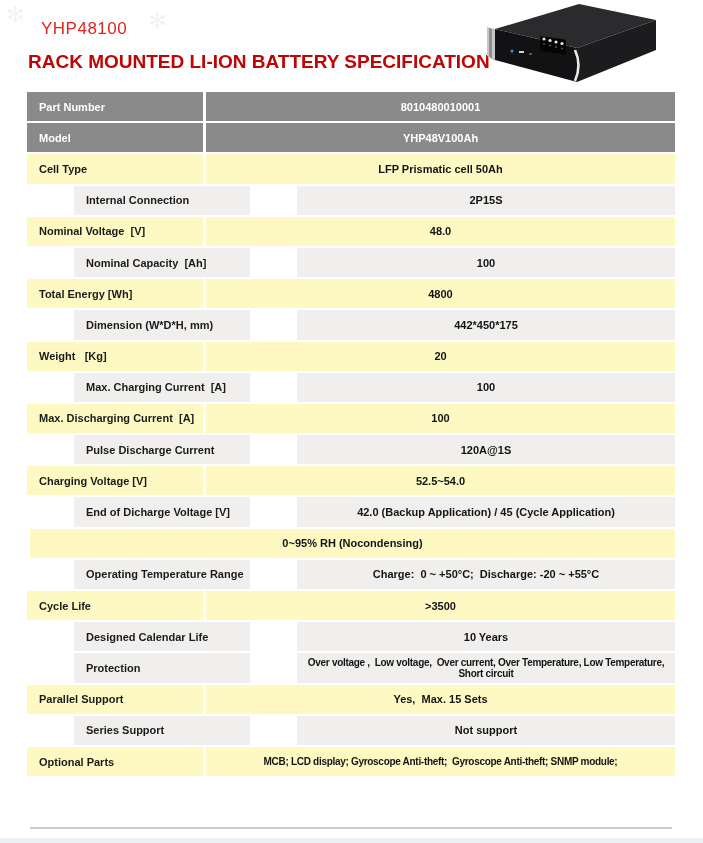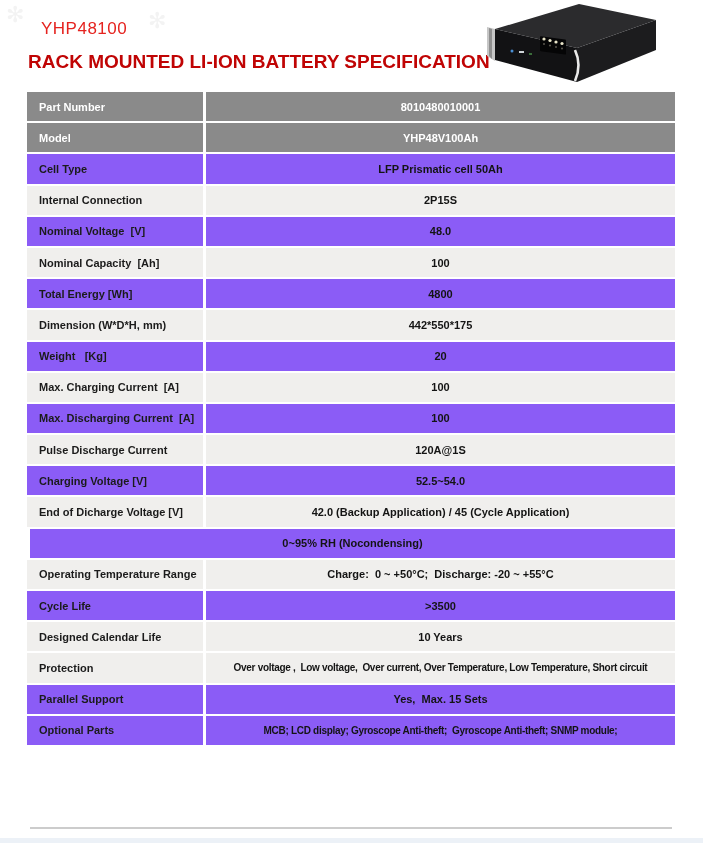--- a/index.html
+++ b/index.html
@@ -66,22 +66,22 @@
     margin-left: 3px;
     justify-content: center;
     text-align: center;
     font-size: 11px;
     font-weight: bold;
     color: #141414;
   }
   .cell.value.long { font-size: 10px; letter-spacing: -0.3px; }
   .row.header .cell { background: var(--header-gray); }
   .row.header .cell.label, .row.header .cell.value { color: #ffffff; text-align: right; }
-  .row.light .cell { background: var(--row-light); }
-  .row.white .cell { background: #8b5cf6; }
+  .row.light .cell { background: var(--row-light); margin-left: 47px; }
+  .row.white .cell { background: #fef9c3; }
   .bottom-rule {
     position: absolute;
     left: 30px; top: 827px;
     width: 642px; height: 2px;
     background: #cccccc;
   }
   .bottom-strip {
     position: absolute;
     left: 0; bottom: 0;
     width: 100%; height: 5px;
@@ -156,21 +156,21 @@
     <div class="cell value">100</div>
   </div>
 
   <div class="row white">
     <div class="cell label">Total Energy [Wh]</div>
     <div class="cell value">4800</div>
   </div>
 
   <div class="row light">
     <div class="cell label">Dimension (W*D*H, mm)</div>
-    <div class="cell value">442*550*175</div>
+    <div class="cell value">442*450*175</div>
   </div>
 
   <div class="row white">
     <div class="cell label">Weight   [Kg]</div>
     <div class="cell value">20</div>
   </div>
 
   <div class="row light">
     <div class="cell label">Max. Charging Current  [A]</div>
     <div class="cell value">100</div>
@@ -219,20 +219,24 @@
   <div class="row light">
     <div class="cell label">Protection</div>
     <div class="cell value long">Over voltage ,  Low voltage,  Over current, Over Temperature, Low Temperature, Short circuit</div>
   </div>
 
   <div class="row white">
     <div class="cell label">Parallel Support</div>
     <div class="cell value">Yes,  Max. 15 Sets</div>
   </div>
 
+  <div class="row light">
+    <div class="cell label">Series Support</div>
+    <div class="cell value">Not support</div>
+  </div>
 
   <div class="row white">
     <div class="cell label">Optional Parts</div>
     <div class="cell value long">MCB; LCD display; Gyroscope Anti-theft;  Gyroscope Anti-theft; SNMP module;</div>
   </div>
 </div>
 
 <div class="bottom-rule"></div>
 <div class="bottom-strip"></div>
 

